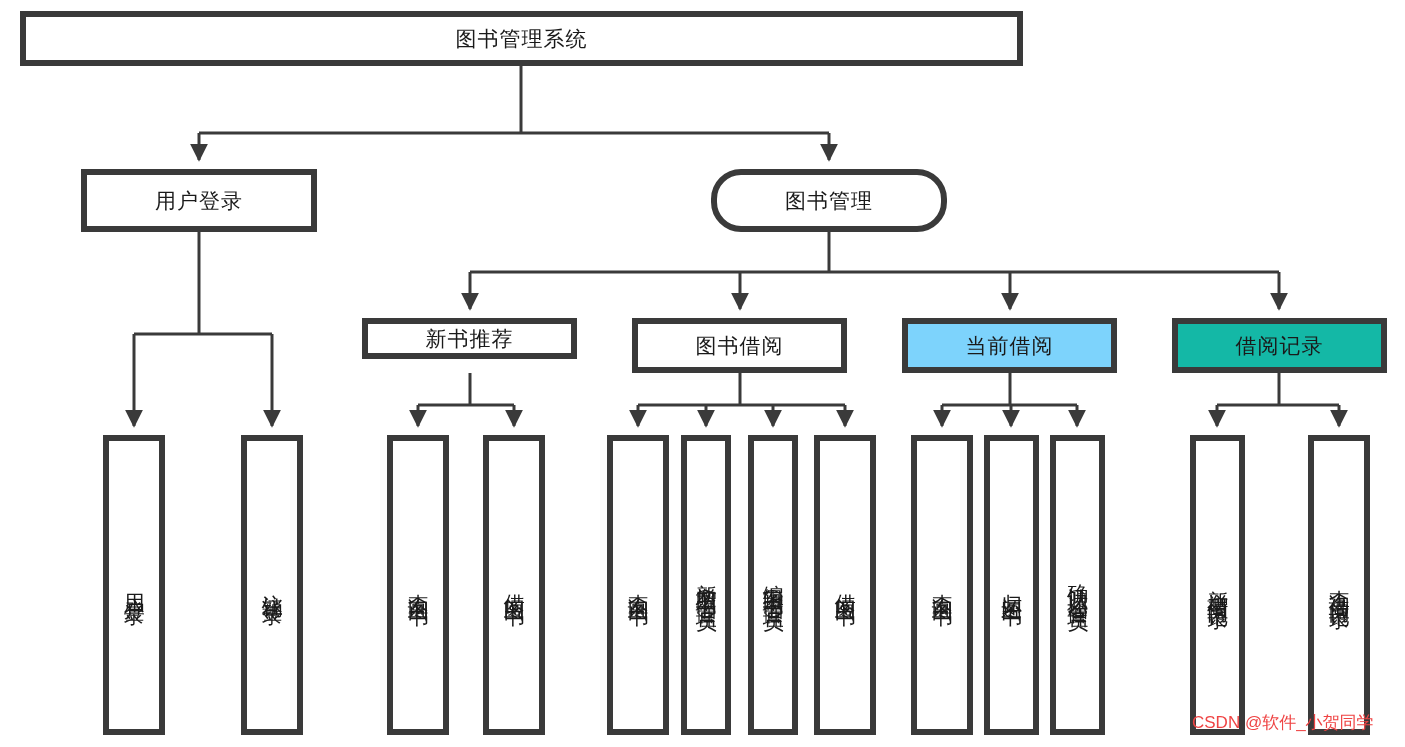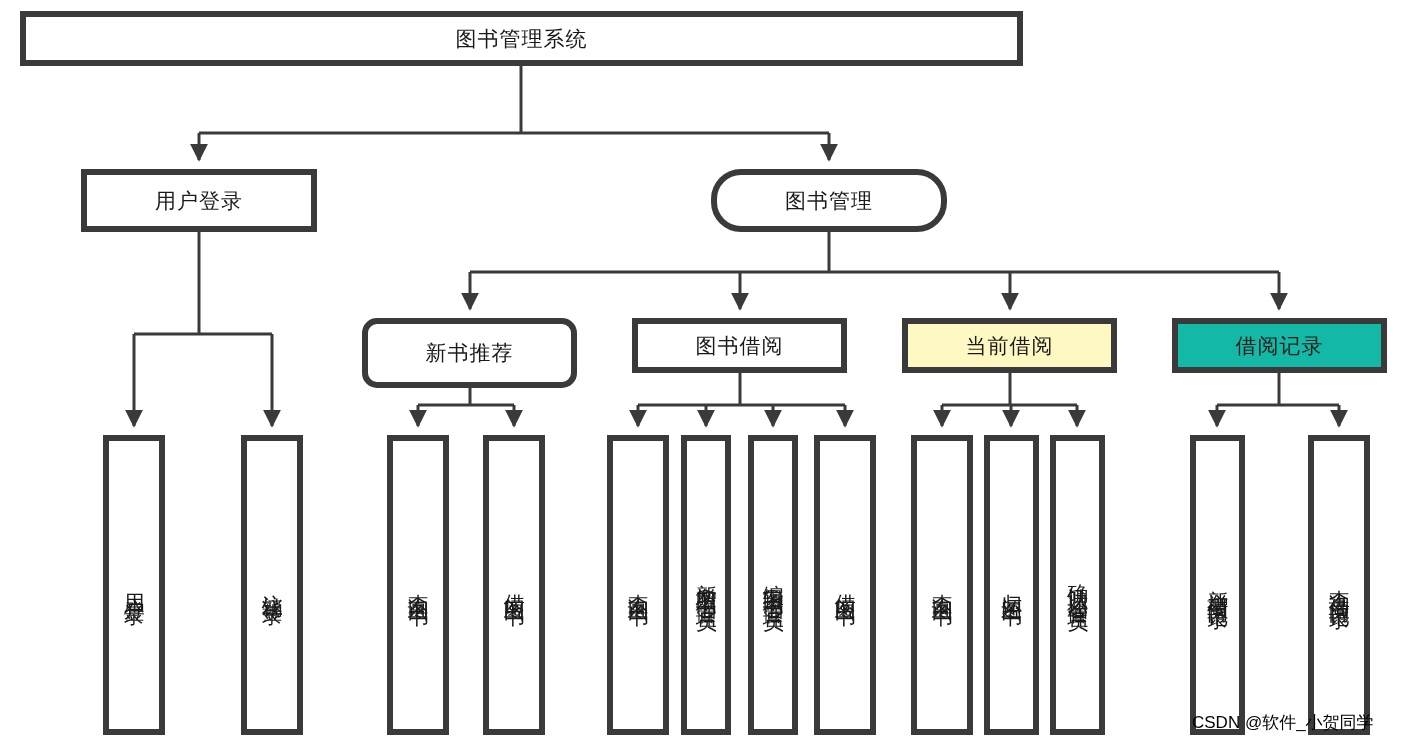--- a/index.html
+++ b/index.html
@@ -126,27 +126,27 @@
     <span>图书管理系统</span>
   </div>
 
   <div class="node h" style="left: 81px; top: 169px; width: 236px; height: 63px; border-color: rgb(58, 58, 58); background: rgb(255, 255, 255); color: rgb(26, 26, 26);">
     <span>用户登录</span>
   </div>
   <div class="node h" style="left: 711px; top: 169px; width: 236px; height: 63px; border-color: rgb(58, 58, 58); background: rgb(255, 255, 255); color: rgb(26, 26, 26); border-radius: 30px;">
     <span>图书管理</span>
   </div>
 
-  <div class="node h" style="left: 362px; top: 318px; width: 215px; height: 70px; border-color: rgb(58, 58, 58); background: rgb(255, 255, 255); color: rgb(26, 26, 26); border-radius: 15px;">
+  <div class="node h" style="left: 362px; top: 318px; width: 215px; height: 41px; border-color: rgb(58, 58, 58); background: rgb(255, 255, 255); color: rgb(26, 26, 26);">
     <span>新书推荐</span>
   </div>
   <div class="node h" style="left: 632px; top: 318px; width: 215px; height: 55px; border-color: rgb(58, 58, 58); background: rgb(255, 255, 255); color: rgb(26, 26, 26);">
     <span>图书借阅</span>
   </div>
-  <div class="node h" style="left: 902px; top: 318px; width: 215px; height: 55px; border-color: rgb(58, 58, 58); background: #fef9c3; color: rgb(26, 26, 26);">
+  <div class="node h" style="left: 902px; top: 318px; width: 215px; height: 55px; border-color: rgb(58, 58, 58); background: #7dd3fc; color: rgb(26, 26, 26);">
     <span>当前借阅</span>
   </div>
   <div class="node h" style="left: 1172px; top: 318px; width: 215px; height: 55px; border-color: rgb(58, 58, 58); background: #14b8a6; color: rgb(26, 26, 26);">
     <span>借阅记录</span>
   </div>
 
   <div class="node v" style="left: 103px; top: 435px; width: 62px; height: 300px; border-color: rgb(58, 58, 58); background: rgb(255, 255, 255); color: rgb(26, 26, 26);">
     <span class="vtext">用户登录</span>
   </div>
   <div class="node v" style="left: 241px; top: 435px; width: 62px; height: 300px; border-color: rgb(58, 58, 58); background: rgb(255, 255, 255); color: rgb(26, 26, 26);">
@@ -179,15 +179,15 @@
   <div class="node v" style="left: 1050px; top: 435px; width: 55px; height: 300px; border-color: rgb(58, 58, 58); background: rgb(255, 255, 255); color: rgb(26, 26, 26);">
     <span class="vtext">确认归还（管理员）</span>
   </div>
   <div class="node v" style="left: 1190px; top: 435px; width: 55px; height: 300px; border-color: rgb(58, 58, 58); background: rgb(255, 255, 255); color: rgb(26, 26, 26);">
     <span class="vtext">新增借阅记录</span>
   </div>
   <div class="node v" style="left: 1308px; top: 435px; width: 62px; height: 300px; border-color: rgb(58, 58, 58); background: rgb(255, 255, 255); color: rgb(26, 26, 26);">
     <span class="vtext">查询借阅记录</span>
   </div>
 
-  <div class="watermark" style="color: #000000; text-align: right;">CSDN @软件_小贺同学</div>
+  <div class="watermark" style="color: #ef4444; text-align: right;">CSDN @软件_小贺同学</div>
 
 </div>
 
 </body></html>

